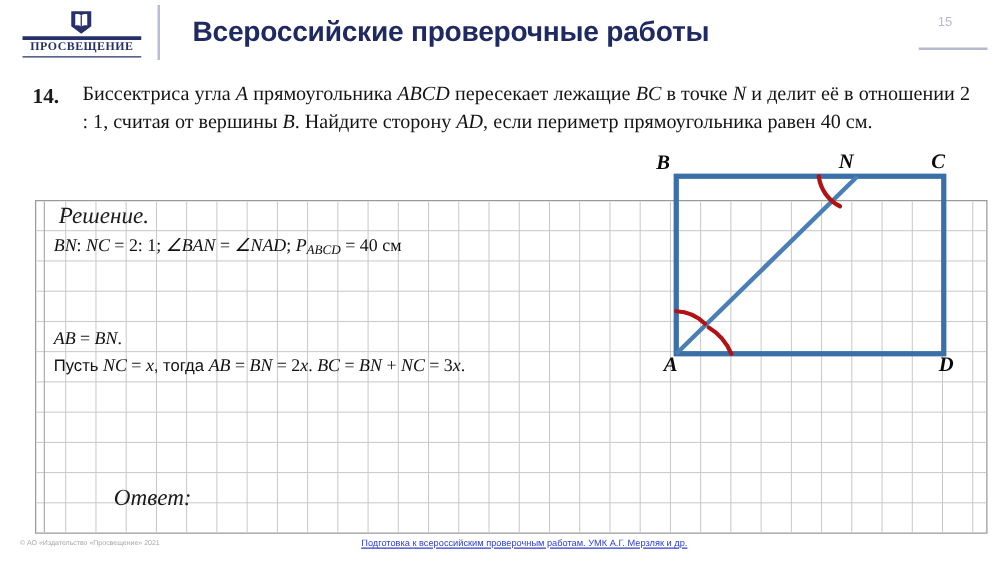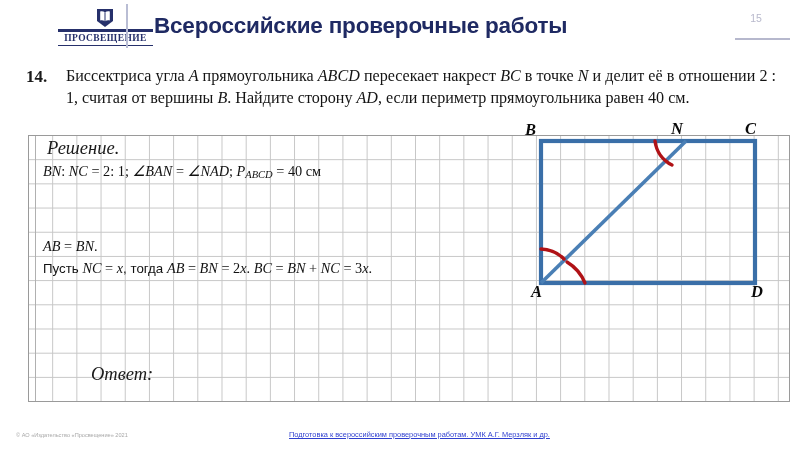--- a/index.html
+++ b/index.html
@@ -6,21 +6,21 @@
   body{
     width:800px;height:450px;
     background:#ffffff;
     font-family:"Liberation Serif",serif;
     overflow:hidden;
     position:relative;
   }
 
   
   #header{position:absolute;left:0;top:0;width:800px;height:58px;background:#fff;}
-  #logo-block{position:absolute;left:18px;top:8px;width:95px;height:42px;margin-left:40px;}
+  #logo-block{position:absolute;left:18px;top:8px;width:95px;height:42px;}
   #logo-shield{position:absolute;left:38px;top:0px;width:18px;height:20px;}
   #logo-rule-top{position:absolute;left:0px;top:21px;width:95px;height:2.5px;background:#26306b;}
   #logo-word{
     position:absolute;left:0px;top:25px;width:95px;
     text-align:center;font-family:"Liberation Serif",serif;
     font-size:9.5px;font-weight:bold;color:#26306b;letter-spacing:0.4px;
   }
   #logo-rule-bottom{position:absolute;left:0px;top:37px;width:95px;height:1.4px;background:#26306b;}
   #header-divider{position:absolute;left:126px;top:4px;width:1.6px;height:44px;background:#b9bdd4;}
   #header-title{
@@ -45,21 +45,21 @@
   }
   #problem-text{
     position:absolute;left:66px;top:3px;width:710px;
     font-size:16.1px;line-height:21.5px;color:#141414;
     text-align:justify;font-family:"Liberation Serif",serif;
   }
   .it{font-style:italic;}
 
   
   #sheet{
-    position:absolute;left:28px;top:135px;width:762px;height:267px;
+    position:absolute;left:28px;top:160px;width:762px;height:267px;
     background:#ffffff;
     border:1px solid #9a9a9a;
     box-sizing:border-box;
     overflow:hidden;
   }
   #sheet-grid{
     position:absolute;left:0;top:0;width:100%;height:100%;
     background-image:
       linear-gradient(to right,#c6c6c6 0px,#c6c6c6 1px,transparent 1px,transparent 100%),
       linear-gradient(to bottom,#c6c6c6 0px,#c6c6c6 1px,transparent 1px,transparent 100%);
@@ -144,21 +144,21 @@
 
   <div id="header-title">Всероссийские проверочные работы</div>
 
   <div id="page-number">15</div>
   <div id="page-number-rule"></div>
 </div>
 
 <div id="problem">
   <div id="problem-number">14.</div>
   <div id="problem-text">
-    <span>Биссектриса угла </span><span class="it">A</span><span> прямоугольника </span><span class="it">ABCD</span><span> пересекает накрест </span><span class="it">BC</span><span> в точке </span><span class="it">N</span><span> и делит</span>
+    <span>Биссектриса угла </span><span class="it">A</span><span> прямоугольника </span><span class="it">ABCD</span><span> пересекает лежащие </span><span class="it">BC</span><span> в точке </span><span class="it">N</span><span> и делит</span>
     <span>её в отношении 2 : 1, считая от вершины </span><span class="it">B</span><span>. Найдите сторону </span><span class="it">AD</span><span>, если периметр</span>
     <span>прямоугольника равен 40 см.</span>
   </div>
 </div>
 
 <div id="sheet">
   <div id="sheet-grid"></div>
   <div id="sheet-left-margin"></div>
 
   <div id="solution">

